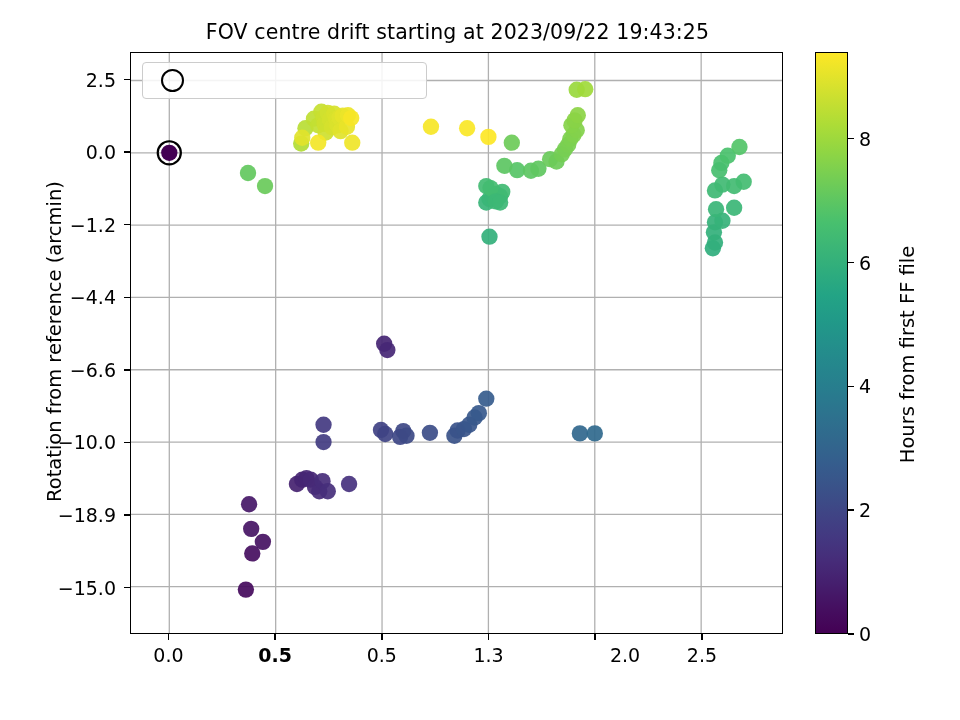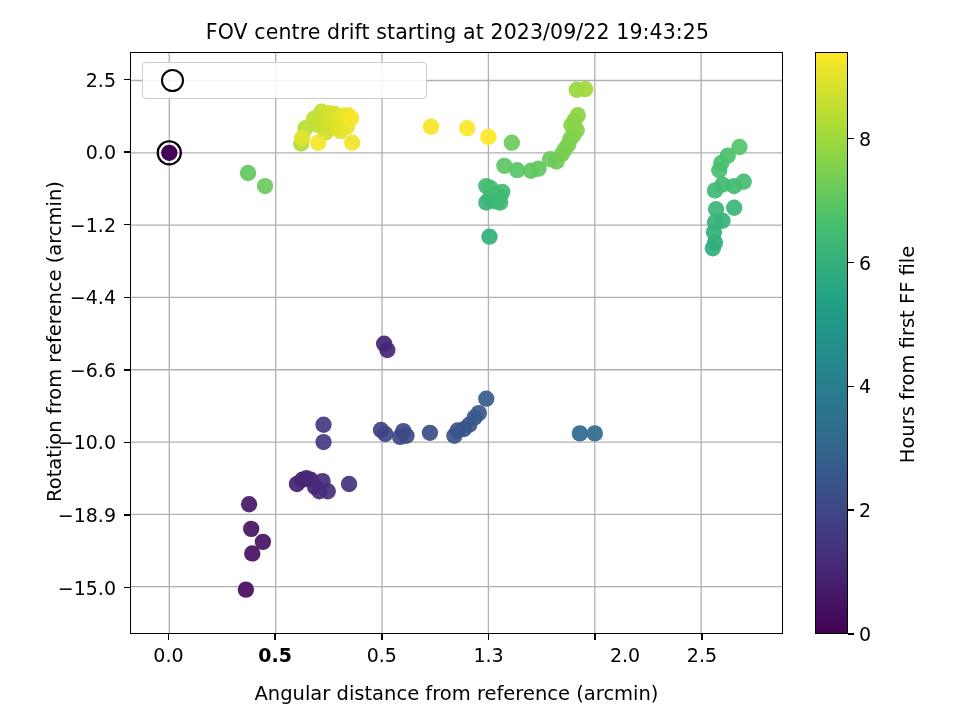--- a/index.html
+++ b/index.html
@@ -325,21 +325,20 @@
       <div class="tickmark-y" style="left: 124px; top: 369.1px;"></div>
       <div class="ytick-label" style="left: 0px; width: 116px; top: 369.85px;">−6.6</div>
       <div class="tickmark-y" style="left: 124px; top: 441.669px;"></div>
       <div class="ytick-label" style="left: 0px; width: 116px; top: 442.419px;">−10.0</div>
       <div class="tickmark-y" style="left: 124px; top: 514.238px;"></div>
       <div class="ytick-label" style="left: 0px; width: 116px; top: 514.988px;">−18.9</div>
       <div class="tickmark-y" style="left: 124px; top: 586.806px;"></div>
       <div class="ytick-label" style="left: 0px; width: 116px; top: 587.556px;">−15.0</div>
     </div>
 
-  <div id="xlabel">Angular distance from reference (arcmin)</div>
   <div id="ylabel">Rotation from reference (arcmin)</div>
 
   <div id="legend-box">
     <div id="legend-marker"></div>
   </div>
 
   <div id="colorbar-wrap">
     <div id="colorbar-gradient" style="background: linear-gradient(rgb(253, 231, 37) 0%, rgb(226, 227, 43) 4.2%, rgb(199, 223, 49) 8.3%, rgb(172, 220, 55) 12.5%, rgb(146, 214, 66) 16.7%, rgb(121, 207, 81) 20.8%, rgb(96, 199, 96) 25%, rgb(72, 192, 110) 29.2%, rgb(60, 182, 118) 33.3%, rgb(47, 173, 125) 37.5%, rgb(35, 164, 133) 41.7%, rgb(33, 154, 136) 45.8%, rgb(35, 144, 139) 50%, rgb(37, 134, 141) 54.2%, rgb(40, 124, 142) 58.3%, rgb(45, 114, 142) 62.5%, rgb(49, 104, 141) 66.7%, rgb(53, 93, 141) 70.8%, rgb(58, 82, 137) 75%, rgb(63, 69, 133) 79.2%, rgb(67, 57, 129) 83.3%, rgb(70, 44, 121) 87.5%, rgb(69, 30, 109) 91.7%, rgb(69, 15, 96) 95.8%, rgb(68, 1, 84) 100%);"></div>
   <div class="cbtick-mark" style="top: 581.25px;"></div>
       <div class="cbtick-label" style="top: 582px;">0</div>

